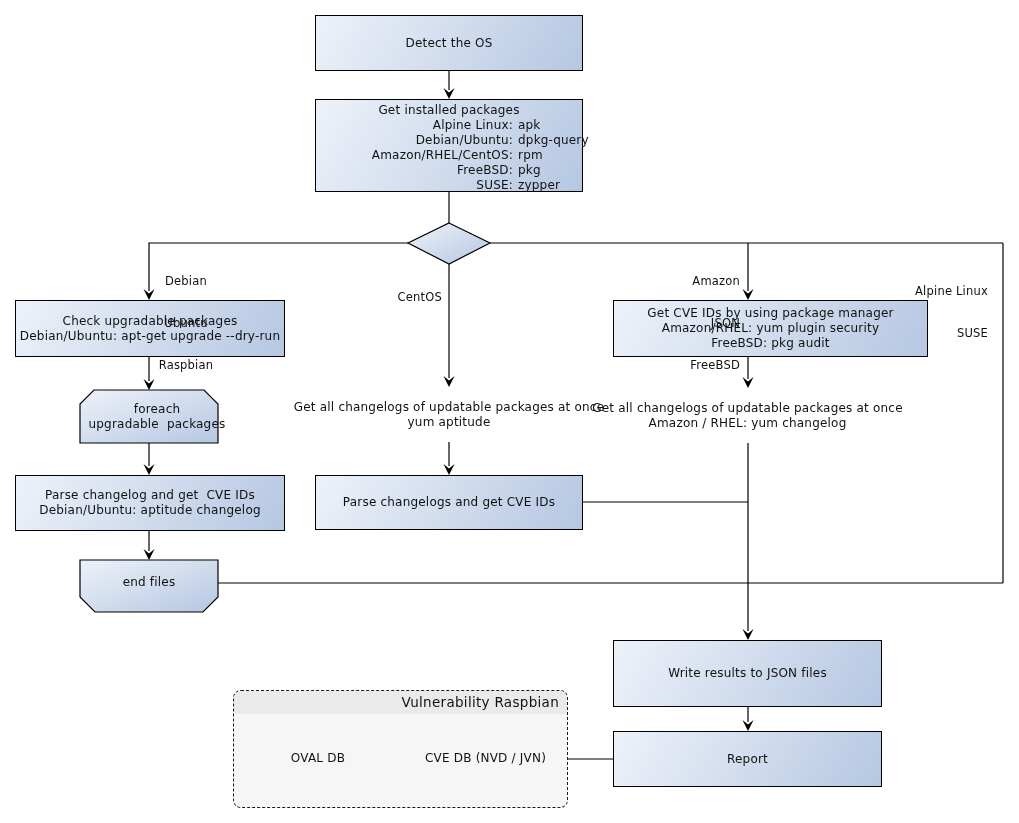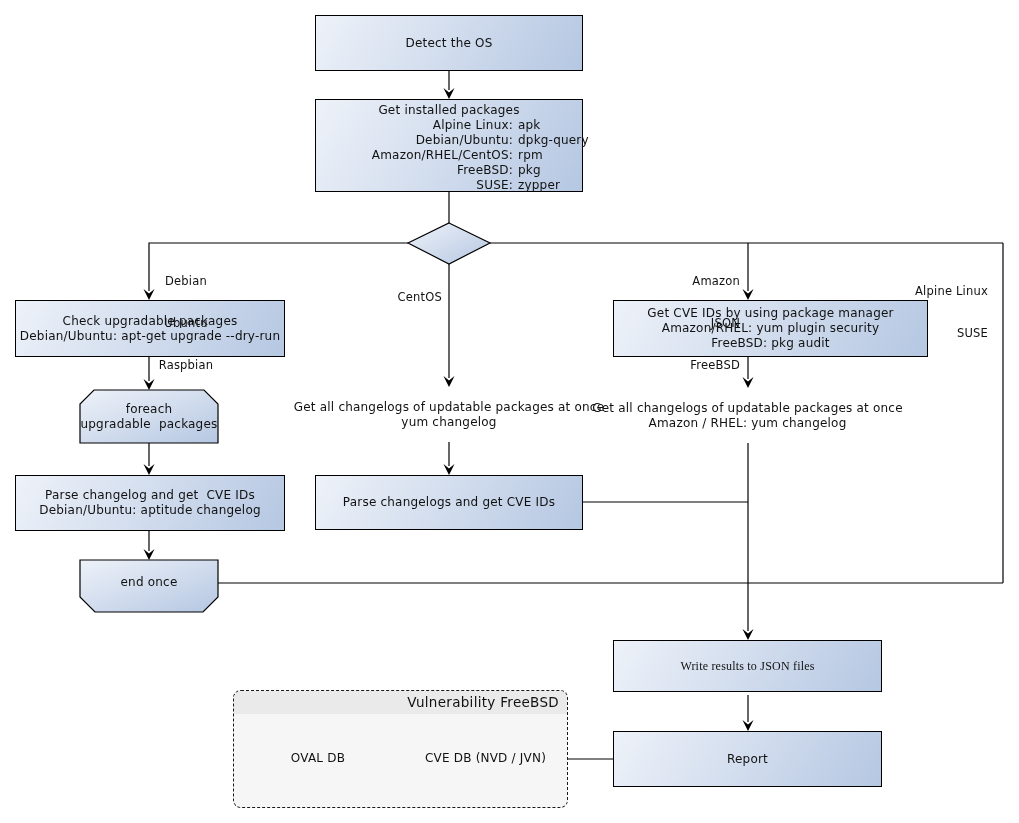--- a/index.html
+++ b/index.html
@@ -150,54 +150,54 @@
     <div class="ln">Debian/Ubuntu: aptitude changelog</div>
   </div>
 
   <div class="node" style="left:15px;top:300px;width:270px;height:57px;">
     <div class="ln">Check upgradable packages</div>
     <div class="ln">Debian/Ubuntu: apt-get upgrade --dry-run</div>
   </div>
 
   <div class="node" style="left:315px;top:387px;width:268px;height:55px;border:none;background:none;overflow:visible;">
     <div class="ln">Get all changelogs of updatable packages at once</div>
-    <div class="ln">yum changelog</div>
+    <div class="ln">yum aptitude</div>
   </div>
   <div style="position:absolute;left:315px;top:387px;width:268px;height:55px;border:1px solid var(--node-border);box-sizing:border-box;background:linear-gradient(120deg,var(--node-grad-start),var(--node-grad-end));z-index:-1;"></div>
 
   <div class="node" style="left:315px;top:475px;width:268px;height:55px;">
     <div class="ln">Parse changelogs and get CVE IDs</div>
   </div>
 
   <div class="node" style="left:613px;top:300px;width:315px;height:57px;">
     <div class="ln">Get CVE IDs by using package manager</div>
     <div class="ln">Amazon/RHEL: yum plugin security</div>
     <div class="ln">FreeBSD: pkg audit</div>
   </div>
 
   <div class="node" style="left:613px;top:388px;width:269px;height:55px;border:none;background:none;overflow:visible;">
     <div class="ln">Get all changelogs of updatable packages at once</div>
     <div class="ln">Amazon / RHEL: yum changelog</div>
   </div>
   <div style="position:absolute;left:613px;top:388px;width:269px;height:55px;border:1px solid var(--node-border);box-sizing:border-box;background:linear-gradient(120deg,var(--node-grad-start),var(--node-grad-end));z-index:-1;"></div>
 
-  <div class="node" style="left:613px;top:640px;width:269px;height:52px;font-family:Liberation Serif, serif;">
+  <div class="node" style="left:613px;top:640px;width:269px;height:67px;">
     <div class="ln">Write results to JSON files</div>
   </div>
 
   <div class="node" style="left:613px;top:731px;width:269px;height:56px;">
     <div class="ln">Report</div>
   </div>
 
-  <div class="shape-text" style="left:80px;top:390px;width:138px;height:53px;border-radius:17px;">
+  <div class="shape-text" style="left:88px;top:390px;width:138px;height:53px;border-radius:17px;">
     <div class="ln">foreach</div>
     <div class="ln">upgradable  packages</div>
   </div>
   <div class="shape-text" style="left:80px;top:560px;width:138px;height:45px;">
-    <div class="ln">end once</div>
+    <div class="ln">end files</div>
   </div>
 
   <div class="edge-label center" style="left:147px;top:246px;width:78px;">
     <div>Debian</div>
     <div>Ubuntu</div>
     <div>Raspbian</div>
   </div>
   <div class="edge-label right" style="left:378px;top:262px;width:64px;">
     <div>CentOS</div>
   </div>
@@ -205,18 +205,18 @@
     <div>Amazon</div>
     <div>JSON</div>
     <div>FreeBSD</div>
   </div>
   <div class="edge-label right" style="left:866px;top:256px;width:122px;">
     <div>Alpine Linux</div>
     <div>SUSE</div>
   </div>
 
   <div class="db-panel">
-    <div class="db-header">Vulnerability FreeBSD</div>
+    <div class="db-header">Vulnerability Raspbian</div>
   </div>
   <div class="shape-text" style="left:248px;top:743px;width:140px;height:30px;font-size:12px;">OVAL DB</div>
   <div class="shape-text" style="left:418px;top:743px;width:135px;height:30px;font-size:12px;">CVE DB (NVD / JVN)</div>
 
 </div>
 
 </body></html>

